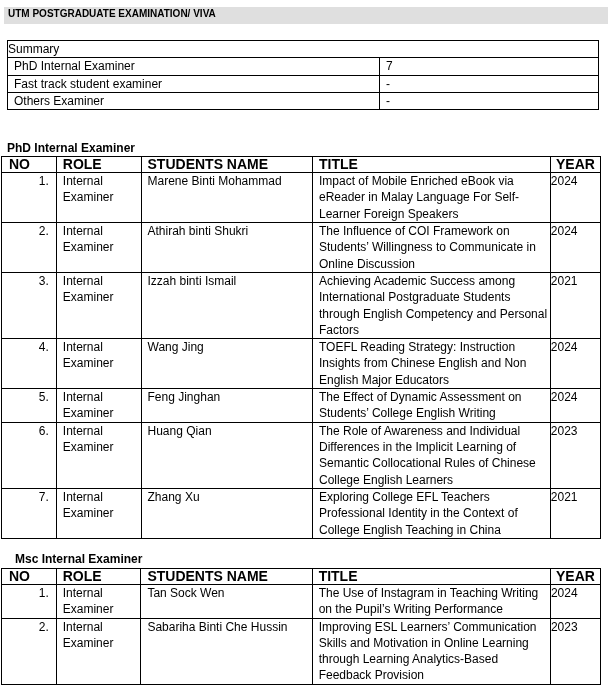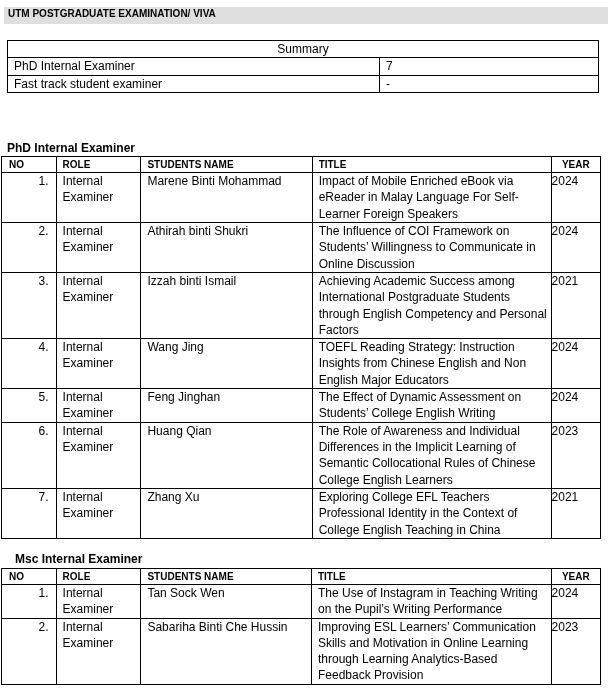--- a/index.html
+++ b/index.html
@@ -11,27 +11,27 @@
     position: absolute; left: 4px; top: 7px; width: 604px; height: 17px;
     background: #dfdfdf;
   }
   .header-bar span {
     position: absolute; left: 4px; top: 1px; font-weight: bold; font-size: 10px;
   }
   table { border-collapse: collapse; position: absolute; }
   td, th { border: 1px solid #000; vertical-align: top; padding: 0 0 0 6px; line-height: 16.3px; font-weight: normal; text-align: left; }
   .summary { left: 7px; top: 40px; width: 592px; }
   .summary td { height: 15.5px; }
-  .summary .sum-head { text-align: center; padding: 0; }
+  .summary .sum-head { text-align: left; padding: 0; }
   .summary td.label { width: 365px; }
   .section-title {
     position: absolute; left: 7px; font-weight: bold; font-size: 12px;
   }
   .exam { left: 1px; width: 600px; }
-  .exam th { font-weight: bold; font-size: 10px; line-height: 15px; }
+  .exam th { font-weight: bold; font-size: 14px; line-height: 15px; }
   .exam th.no { padding-left: 7px; }
   .exam td.no { text-align: right; padding: 0 7px 0 0; }
   .exam td.year { text-align: left; padding: 0; }
   .exam th.year { text-align: center; padding: 0; }
   .col-no { width: 49px; }
   .col-role { width: 80px; margin-top: 12px; }
   .col-name { width: 172px; }
   .col-title { width: 244px; }
   .col-year { width: 50px; }
   .exam td.title-cell { padding-left: 6px; padding-right: 2px; margin-top: 13px; }
@@ -47,20 +47,24 @@
   <tbody>
       <tr>
     <td colspan="2" class="sum-head">Summary</td>
   </tr>
   <tr>
     <td class="label">PhD Internal Examiner</td>
     <td>7</td>
   </tr>
   <tr>
     <td class="label">Fast track student examiner</td>
+    <td>-</td>
+  </tr>
+  <tr>
+    <td class="label">Others Examiner</td>
     <td>-</td>
   </tr>
 </tbody>
   </table>
 
 <div class="section-title" style="top:141px;">PhD Internal Examiner</div>
 
 <table class="exam" style="top:156px;">
   <tbody>
       <tr>

